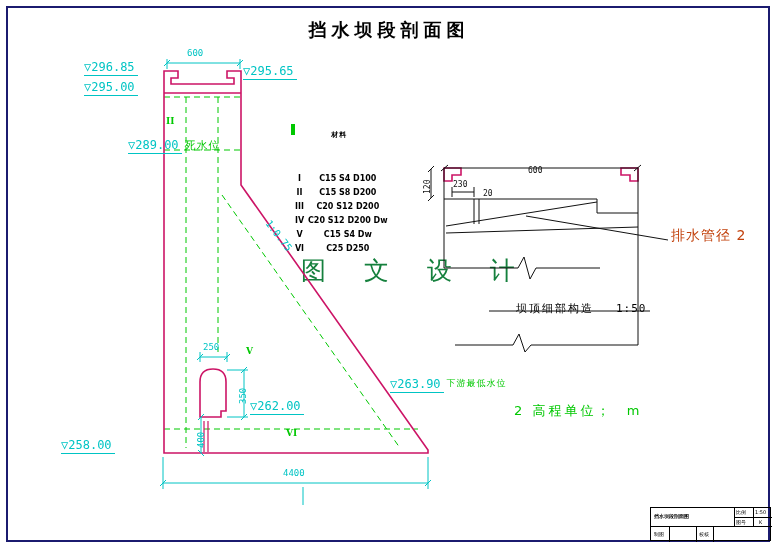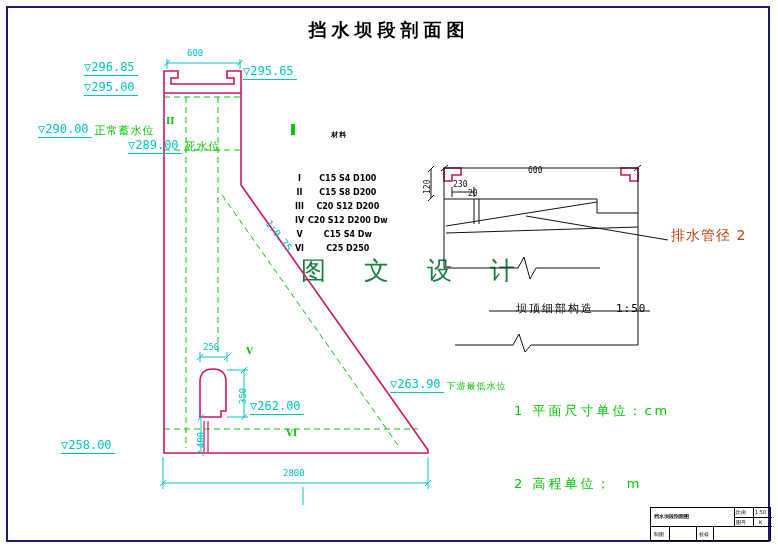--- a/index.html
+++ b/index.html
@@ -6,21 +6,21 @@
   #sheet{position:relative;width:778px;height:550px;background:#fff;overflow:hidden;
          font-family:"DejaVu Sans",sans-serif;}
   .abs{position:absolute;white-space:pre;}
   .cy{color:#00c4c4;}
   .bk{color:#111;}
   .mono{font-family:"DejaVu Sans Mono",monospace;}
   #border{position:absolute;left:6px;top:6px;width:764px;height:536px;
           border:2px solid #1b1b6f;box-sizing:border-box;}
   #title{left:0;top:18px;width:778px;text-align:center;font-size:18px;font-weight:bold;
          letter-spacing:5px;color:#000;}
-  .lvl{display:flex;align-items:flex-end;font-size:12px;}
+  .lvl{display:flex;align-items:flex-start;font-size:12px;}
   .lvl .u{border-bottom:1px solid #00c4c4;padding:0 3px 1px 0;color:#00c4c4;
           font-family:"DejaVu Sans Mono",monospace;}
   .lvl .n{color:#00c800;font-size:11px;margin-left:3px;letter-spacing:1px;}
   .dim{font-size:9px;}
   .rot{transform:rotate(-90deg);transform-origin:left top;}
   #legend{left:291px;top:103px;font-size:8px;color:#000;line-height:13px;text-align:center;}
   #legend .hd{font-size:7px;font-weight:bold;letter-spacing:1px;margin-bottom:4px;}
   #legend table{border-collapse:collapse;font-size:8px;font-weight:bold;}
   #legend td{padding:0 0 1px 0;vertical-align:top;font-family:"DejaVu Sans",sans-serif;}
   #legend td.num{width:17px;}
@@ -94,44 +94,40 @@
       <path d="M303,487 V505"></path>
     </g>
   </svg>
 
   <div class="abs lvl" style="left:84px;top:60px">
     <span class="u"><span>▽</span><span>296.85</span></span>
   </div>
   <div class="abs lvl" style="left:84px;top:80px">
     <span class="u"><span>▽</span><span>295.00</span></span>
   </div>
-  <div class="abs lvl" style="left:38px;top:122px">
-    <span class="u"><span>▽</span><span>290.00</span></span>
-    <span class="n">正常蓄水位</span>
-  </div>
   <div class="abs lvl" style="left:128px;top:138px">
     <span class="u"><span>▽</span><span>289.00</span></span>
     <span class="n">死水位</span>
   </div>
   <div class="abs lvl" style="left:243px;top:64px">
     <span class="u"><span>▽</span><span>295.65</span></span>
   </div>
   <div class="abs lvl" style="left:390px;top:377px">
     <span class="u"><span>▽</span><span>263.90</span></span>
     <span class="n" style="font-size:9px">下游最低水位</span>
   </div>
   <div class="abs lvl" style="left:250px;top:399px">
     <span class="u"><span>▽</span><span>262.00</span></span>
   </div>
   <div class="abs lvl" style="left:61px;top:438px">
     <span class="u"><span>▽</span><span>258.00</span></span>
   </div>
 
   <span class="abs cy mono dim" style="left:187px;top:48px">600</span>
-  <span class="abs cy mono dim" style="left:283px;top:468px">2800</span>
+  <span class="abs cy mono dim" style="left:283px;top:468px">4400</span>
   <span class="abs cy mono dim" style="left:203px;top:342px">250</span>
   <span class="abs cy mono dim rot" style="left:238px;top:404px">350</span>
   <span class="abs cy mono dim rot" style="left:196px;top:448px">400</span>
   <span class="abs cy mono" style="left:272px;top:218px;font-size:10px;transform:rotate(52deg);transform-origin:left top">1:0.75</span>
 
   <span class="abs zone" style="left:166px;top:116px">II</span>
   <span class="abs zone" style="left:246px;top:346px">V</span>
   <span class="abs zone" style="left:286px;top:428px">VI</span>
 
   <div id="swatch" class="abs"></div>
@@ -143,28 +139,27 @@
       <tr><td class="num">III</td><td>C20 S12 D200</td></tr>
       <tr><td class="num">IV</td><td>C20 S12 D200 Dw</td></tr>
       <tr><td class="num">V</td><td>C15 S4 Dw</td></tr>
       <tr><td class="num">VI</td><td>C25 D250</td></tr>
     </tbody></table>
   </div>
 
   <span class="abs bk mono" style="left:528px;top:166px;font-size:8px">600</span>
   <span class="abs bk mono rot" style="left:423px;top:194px;font-size:8px">120</span>
   <span class="abs bk mono" style="left:453px;top:180px;font-size:8px">230</span>
-  <span class="abs bk mono" style="left:468px;top:189px;font-size:8px">20</span>
+  <span class="abs bk mono" style="left:483px;top:189px;font-size:8px">20</span>
   <span id="leaderlbl" class="abs">排水管径 2</span>
   <div id="caption" class="abs">
     <span>坝顶细部构造</span><span class="sc">1:50</span>
   </div>
 
   <div id="notes" class="abs">
-    <div class="ni">1 平面尺寸单位：cm</div>
     <div class="ni">2 高程单位；  m</div>
   </div>
 
   <div id="tblock" class="abs">
     <div class="ln" style="left:0;top:18px;width:121px;height:1px"></div>
     <div class="ln" style="left:83px;top:0;width:1px;height:18px"></div>
     <div class="ln" style="left:102px;top:0;width:1px;height:18px"></div>
     <div class="ln" style="left:83px;top:9px;width:38px;height:1px"></div>
     <div class="ln" style="left:18px;top:18px;width:1px;height:16px"></div>
     <div class="ln" style="left:45px;top:18px;width:1px;height:16px"></div>

